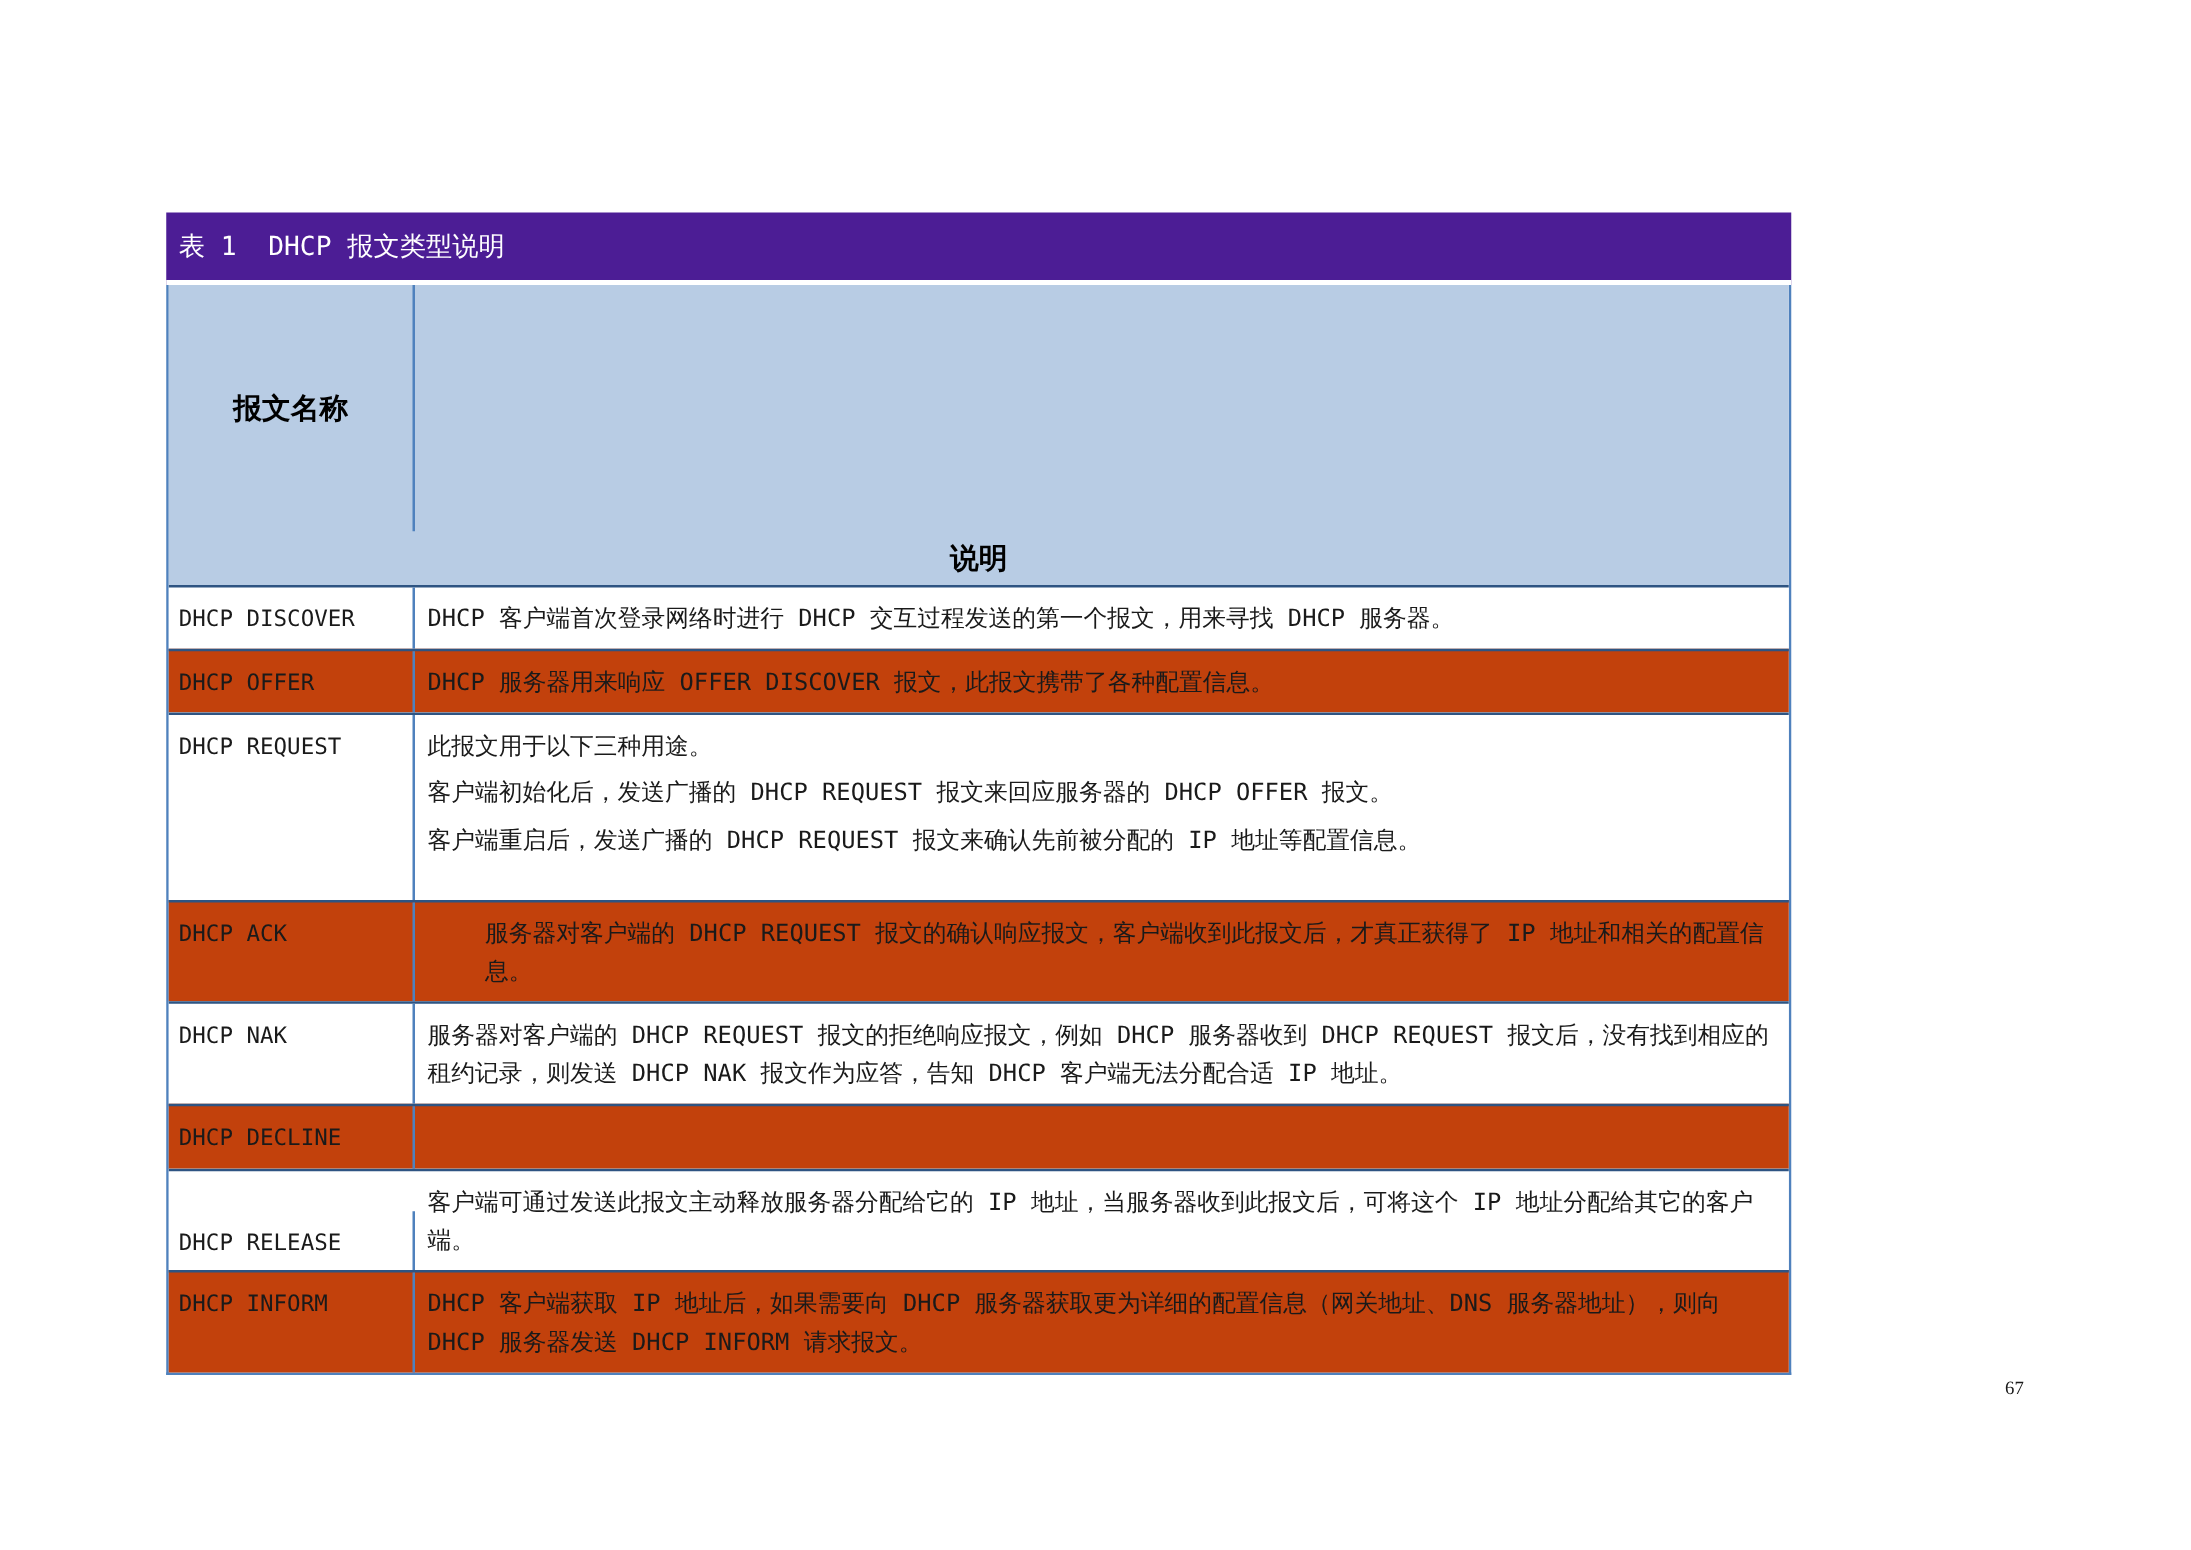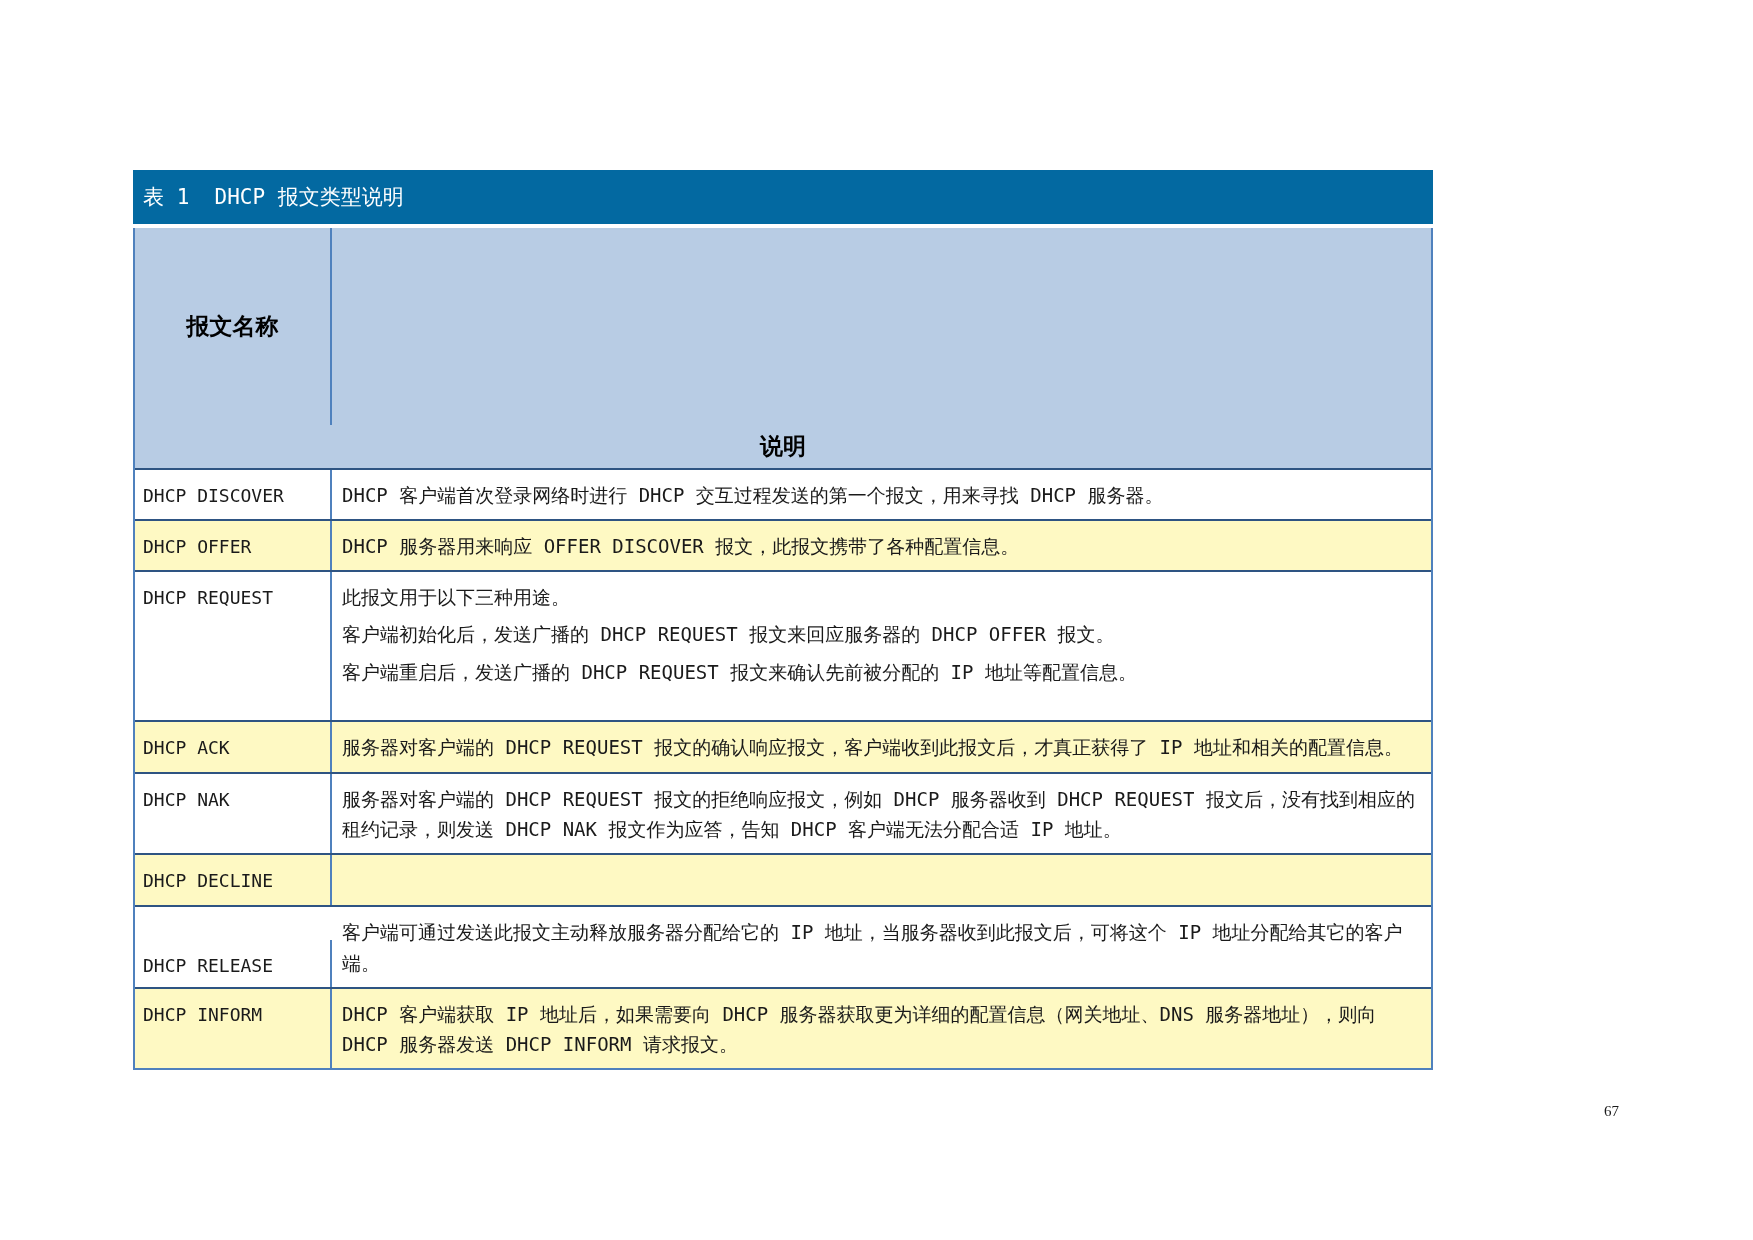--- a/index.html
+++ b/index.html
@@ -15,41 +15,41 @@
     width: 1753px; height: 1240px;
     background: #ffffff;
   }
   .table-wrap {
     position: absolute;
     left: 133px; top: 170px;
     width: 1300px;
   }
   .table-caption {
     height: 58px;
-    background: #0369a1;
+    background: #4c1d95;
     color: #ffffff;
     font-size: 21px;
     display: flex;
     align-items: center;
     padding-left: 10px;
     white-space: pre-wrap;
     border-bottom: 4px solid #ffffff;
   }
   .tbl {
     border: 2px solid #4f81bd;
     border-top: none;
   }
   .t-row {
     display: flex;
     align-items: stretch;
     border-top: 2px solid #2e5482;
   }
   .t-row:first-child { border-top: none; }
   .t-row.head { border-top: none; background: #b8cce4; flex-direction: column; }
-  .t-row.band { background: #fef9c3; }
+  .t-row.band { background: #c2410c; }
   .t-row.plain { background: #ffffff; }
   .c-name {
     width: 197px;
     flex: 0 0 197px;
     border-right: 2px solid #4f81bd;
     padding: 12px 6px 6px 8px;
     font-size: 18px;
     line-height: 1.6;
   }
   .c-desc {
@@ -73,21 +73,21 @@
     align-items: center;
     justify-content: center;
     padding: 6px;
   }
   .t-row.head { min-height: 55px; }
   .r-discover { min-height: 50px; }
   .r-offer    { min-height: 50px; }
   .r-request  { min-height: 150px; }
   .r-request .c-desc p { line-height: 1.62; }
   .r-request .c-desc p + p { margin-top: 7px; }
-  .r-ack      { min-height: 52px; }
+  .r-ack      { min-height: 52px; gap: 46px; }
   .r-nak      { min-height: 76px; }
   .r-decline  { min-height: 52px; }
   .r-release  { min-height: 52px; align-items: flex-end; }
   .r-inform   { min-height: 76px; }
   .page-number {
     position: absolute;
     right: 134px;
     top: 1103px;
     font-family: "Liberation Serif", "DejaVu Serif", serif;
     font-size: 15px;

